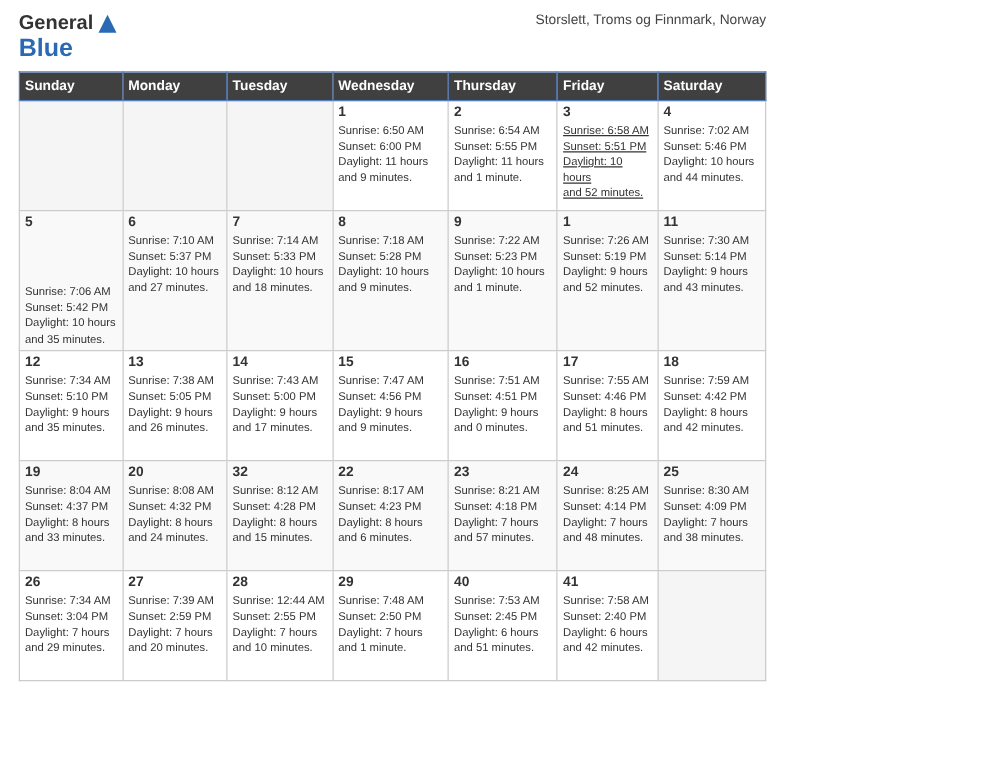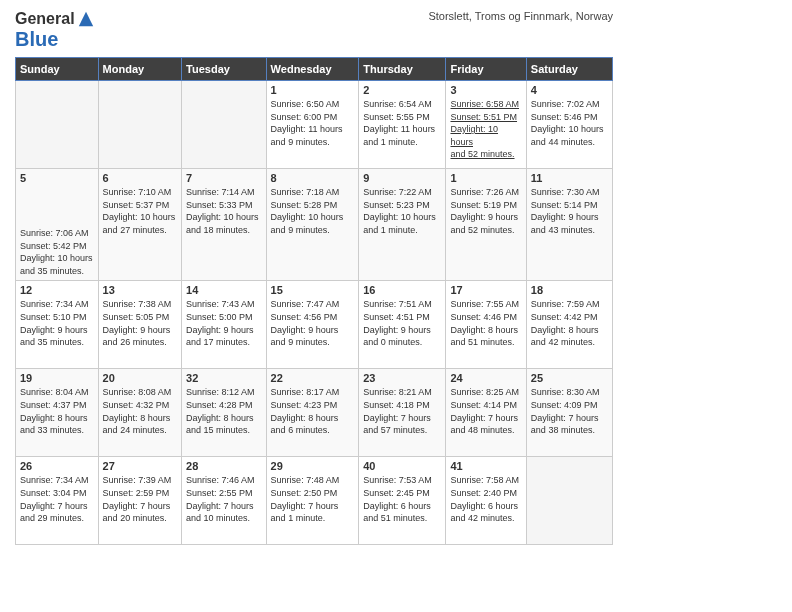--- a/index.html
+++ b/index.html
@@ -329,21 +329,21 @@
           </td>
           <td>
             <span class="day-number">27</span>
             <div class="day-info" style="white-space: pre-line;">Sunrise: 7:39 AM
 Sunset: 2:59 PM
 Daylight: 7 hours
 and 20 minutes.</div>
           </td>
           <td>
             <span class="day-number">28</span>
-            <div class="day-info" style="white-space: pre-line;">Sunrise: 7:46 AM
+            <div class="day-info" style="white-space: pre-line;">Sunrise: 12:44 AM
 Sunset: 2:55 PM
 Daylight: 7 hours
 and 10 minutes.</div>
           </td>
           <td>
             <span class="day-number">29</span>
             <div class="day-info" style="white-space: pre-line;">Sunrise: 7:48 AM
 Sunset: 2:50 PM
 Daylight: 7 hours
 and 1 minute.</div>

